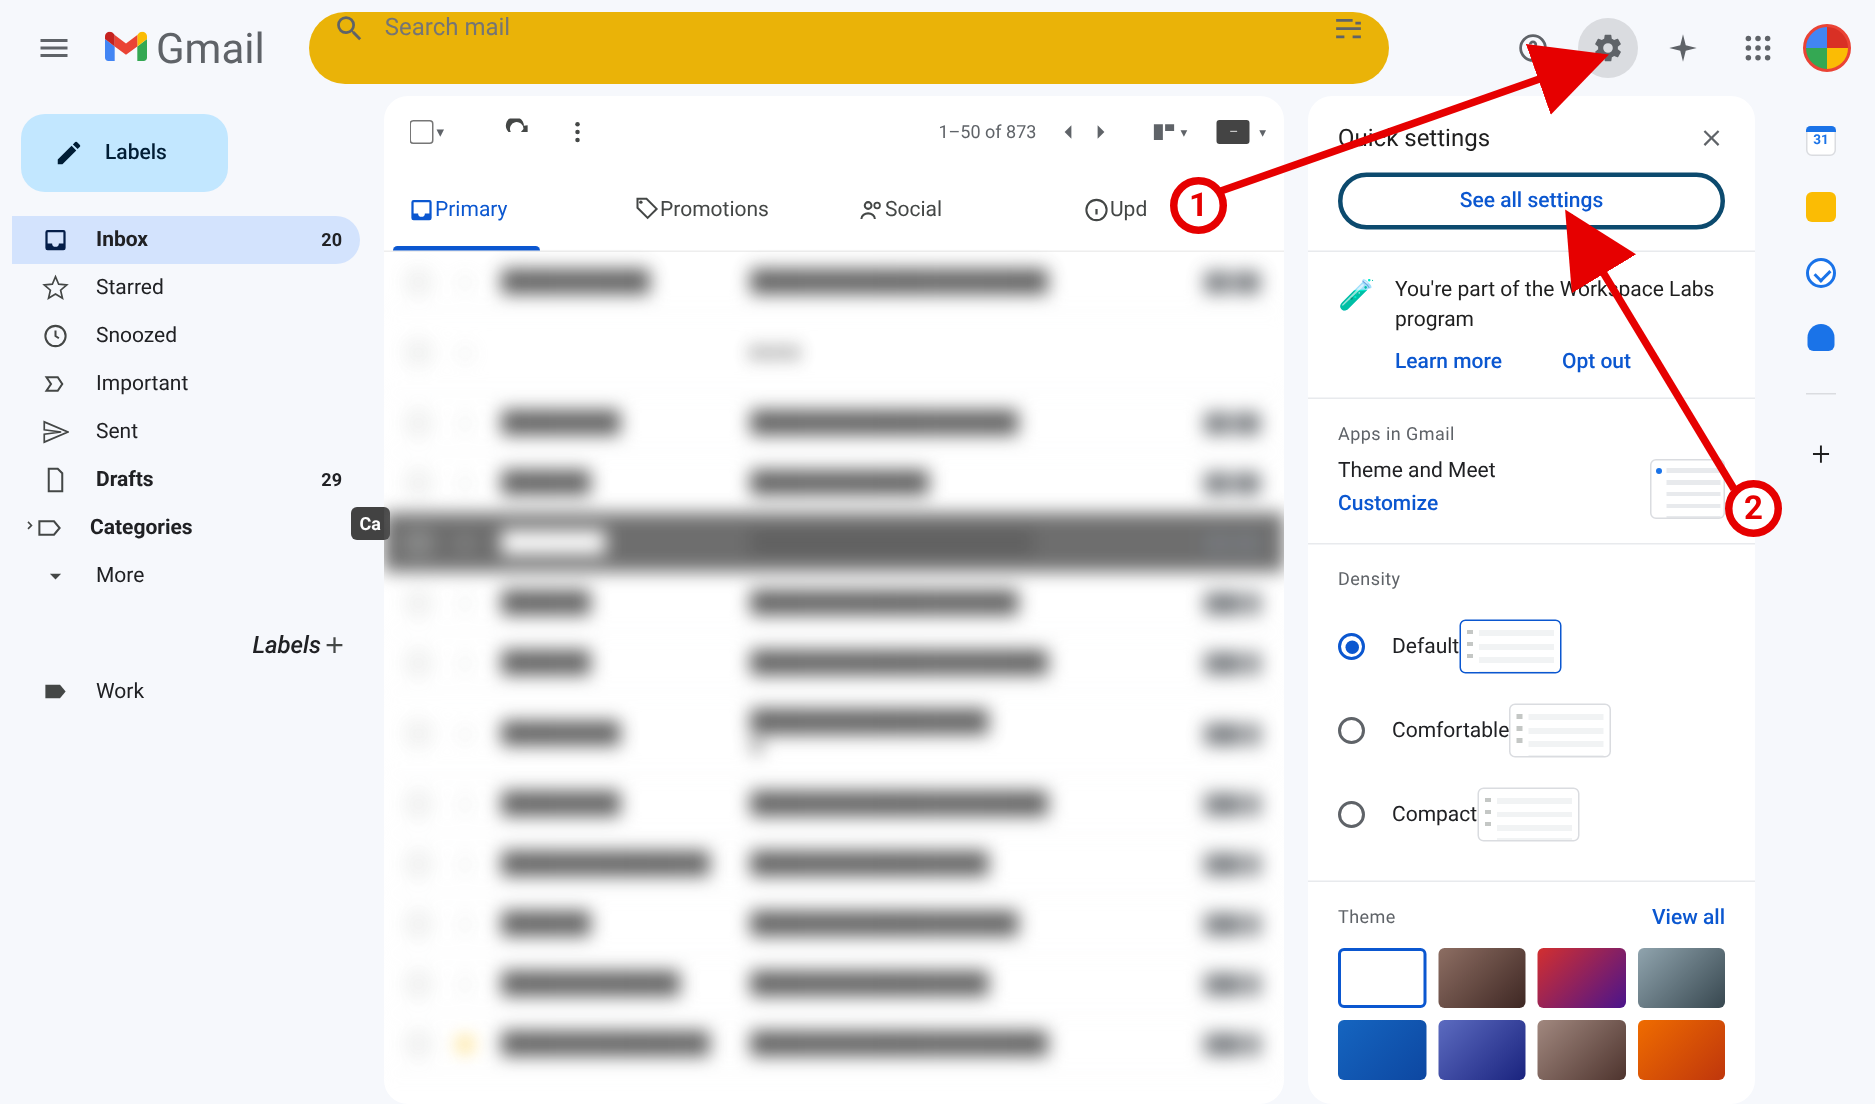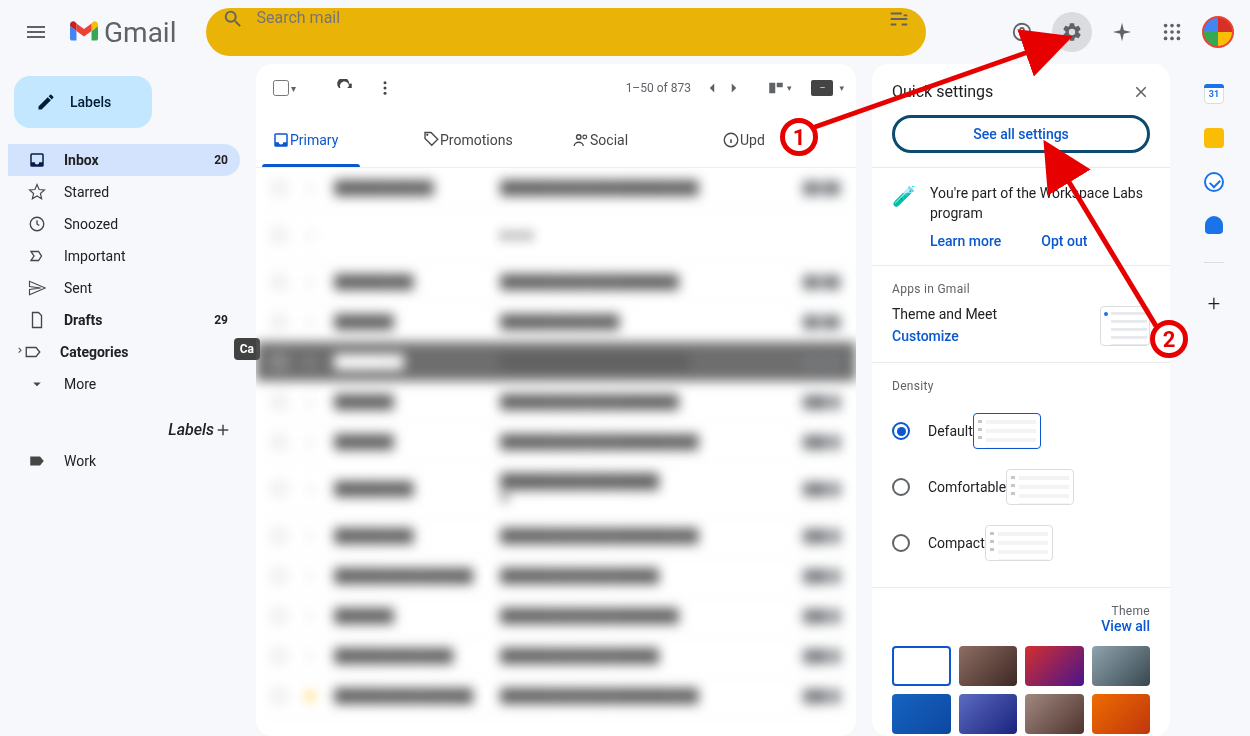--- a/index.html
+++ b/index.html
@@ -85,21 +85,21 @@
   .chatmeet .customize { color:#0b57d0; font-weight:500; margin-top:6px; cursor:pointer;}
   .chatmeet .row { display:flex; justify-content:space-between; align-items:flex-start;}
   .radio-row { display:flex; align-items:center; padding:10px 0; cursor:pointer;}
   .radio-left { display:flex; align-items:center; gap:18px;}
   .radio { width:18px; height:18px; border:2px solid #5f6368; border-radius:50%; display:flex; align-items:center; justify-content:center;}
   .radio.checked { border-color:#0b57d0;}
   .radio.checked::after{ content:''; width:9px; height:9px; background:#0b57d0; border-radius:50%;}
   .density-thumb { width:68px; height:36px; border:1px solid #dadce0; border-radius:4px; background:repeating-linear-gradient(#f1f3f4, #f1f3f4 4px, transparent 4px, transparent 9px); background-size: 50px 100%; background-position: 12px 6px; background-repeat:no-repeat; position:relative;}
   .density-thumb.selected{ border-color:#0b57d0;}
   .density-thumb::before{ content:''; position:absolute; left:4px; top:6px; width:4px; height:24px; background: repeating-linear-gradient(#c4c7c5,#c4c7c5 3px, transparent 3px, transparent 8px);}
-  .theme-head { display:flex; justify-content:space-between; align-items:flex-end;flex-direction:column;}
+  .theme-head { display:flex; justify-content:space-between; align-items:flex-start;}
   .theme-head .viewall{ color:#0b57d0; font-weight:500; cursor:pointer;}
   .theme-grid { display:grid; grid-template-columns: repeat(4, 1fr); gap:8px; margin-top:12px;}
   .theme-tile { height:40px; border-radius:4px; background:#888; }
   .theme-tile.t0 { background:#fff; border:2px solid #0b57d0;}
   .theme-tile.t1 { background:linear-gradient(135deg,#8d6e63,#3e2723);}
   .theme-tile.t2 { background:linear-gradient(135deg,#d32f2f,#4a148c);}
   .theme-tile.t3 { background:linear-gradient(135deg,#90a4ae,#37474f);}
   .theme-tile.t4 { background:linear-gradient(135deg,#1565c0,#0d47a1);}
   .theme-tile.t5 { background:linear-gradient(135deg,#5c6bc0,#1a237e);}
   .theme-tile.t6 { background:linear-gradient(135deg,#a1887f,#4e342e);}

